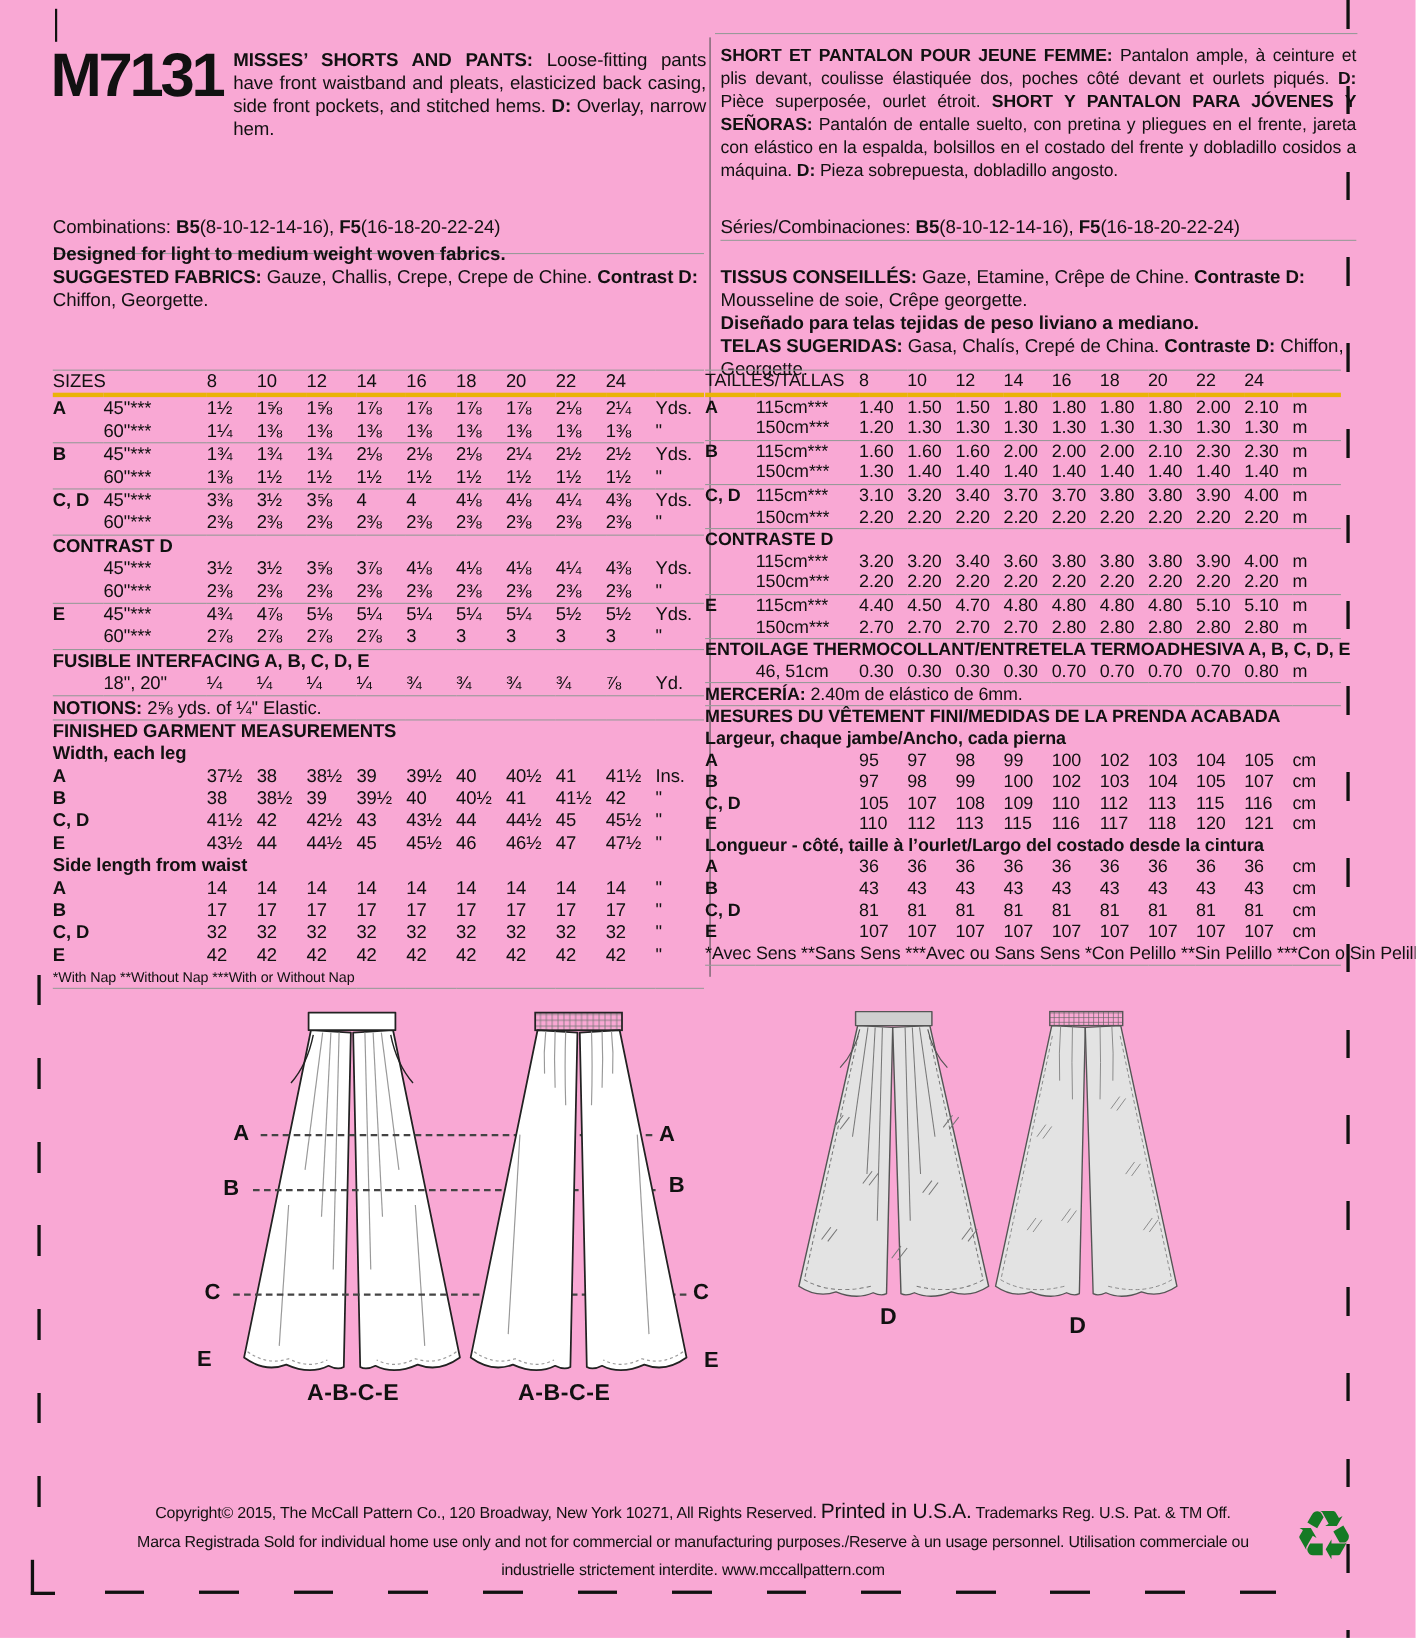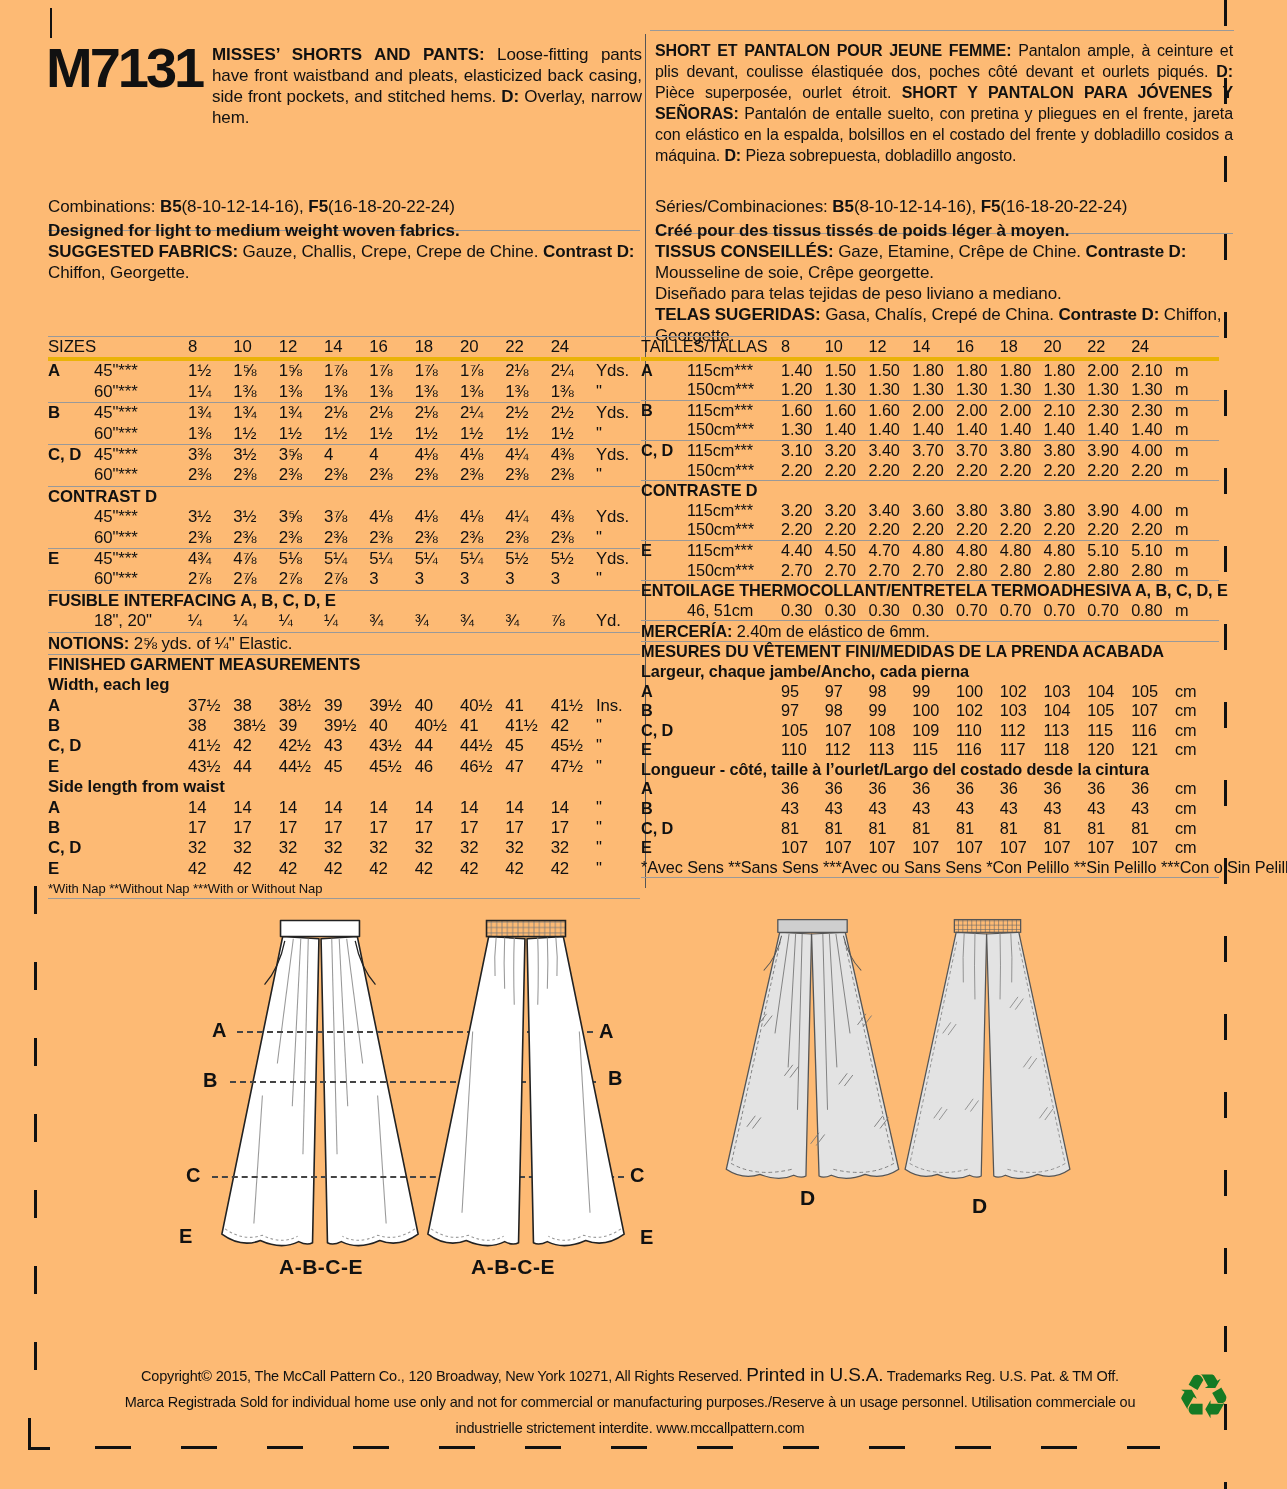--- a/index.html
+++ b/index.html
@@ -1,32 +1,32 @@
 <!DOCTYPE html>
 <html><head>
 <meta charset="utf-8">
 <style>
   html,body{margin:0;padding:0;background:#fff;}
-  #page{position:relative;width:1287px;height:1489px;background:#fdba74;overflow:hidden;
+  #page{position:relative;width:1287px;height:1489px;background:#f9a8d4;overflow:hidden;
         font-family:"Liberation Sans",sans-serif;color:#111;letter-spacing:-0.1px;}
   .abs{position:absolute;}
   
   #pattern-number{left:46px;top:40px;font-size:56px;font-weight:bold;letter-spacing:-3px;line-height:1;}
   #desc-en{left:212px;top:44px;width:430px;font-size:17px;line-height:21px;text-align:justify;}
   #desc-intl{left:655px;top:40px;width:578px;font-size:16px;line-height:21px;text-align:justify;}
   .b{font-weight:bold;}
   
   .para{font-size:17px;line-height:21px;}
   #comb-l{left:48px;top:196px;width:592px;border-bottom:1px solid #999;padding-bottom:13px;}
   #designed-l{left:48px;top:220px;width:592px;font-weight:bold;}
   #suggested-l{left:48px;top:241px;width:592px;}
-  #comb-r{left:655px;top:196px;width:578px;border-bottom:1px solid #999;padding-bottom:16px;}
+  #comb-r{left:655px;top:196px;width:578px;border-bottom:1px solid #999;padding-bottom:1px;}
   #cree-r{left:655px;top:220px;width:578px;font-weight:bold;}
   #tissus-r{left:655px;top:241px;width:578px;}
-  #disenado-r{left:655px;top:283px;width:578px;font-weight:normal;}
+  #disenado-r{left:655px;top:283px;width:578px;font-weight:bold;}
   #telas-r{left:655px;top:304px;width:578px;}
   
   #colL{left:48px;top:336px;width:592px;}
   #colR{left:641px;top:336px;width:578px;}
   table.dt{border-collapse:collapse;width:100%;table-layout:fixed;border-top:1px solid #999;border-bottom:1px solid #999;margin:0;}
   .dt td{padding:0;white-space:nowrap;font-size:16.8px;line-height:20.4px;vertical-align:bottom;}
   #colR .dt td{font-size:16.3px;line-height:19.6px;}
   .col-c1{width:46px}.col-c2{width:94px}.col-unit{width:44px}
   .dt td.c1{font-weight:bold;}
   .dt tr.hdr td{border-bottom:4px solid #eab308;}
@@ -80,21 +80,20 @@
     <span>Combinations: </span><span class="b">B5</span><span>(8-10-12-14-16), </span><span class="b">F5</span><span>(16-18-20-22-24)</span>
   </div>
   <div id="designed-l" class="abs para">Designed for light to medium weight woven fabrics.</div>
   <div id="suggested-l" class="abs para">
     <span class="b">SUGGESTED FABRICS:</span><span> Gauze, Challis, Crepe, Crepe de Chine. </span><span class="b">Contrast D:</span><span> Chiffon, Georgette.</span>
   </div>
 
   <div id="comb-r" class="abs para">
     <span>Séries/Combinaciones: </span><span class="b">B5</span><span>(8-10-12-14-16), </span><span class="b">F5</span><span>(16-18-20-22-24)</span>
   </div>
-  <div id="cree-r" class="abs para">Créé pour des tissus tissés de poids léger à moyen.</div>
   <div id="tissus-r" class="abs para">
     <span class="b">TISSUS CONSEILLÉS:</span><span> Gaze, Etamine, Crêpe de Chine. </span><span class="b">Contraste D:</span><span> Mousseline de soie, Crêpe georgette.</span>
   </div>
   <div id="disenado-r" class="abs para">Diseñado para telas tejidas de peso liviano a mediano.</div>
   <div id="telas-r" class="abs para">
     <span class="b">TELAS SUGERIDAS:</span><span> Gasa, Chalís, Crepé de China. </span><span class="b">Contraste D:</span><span> Chiffon, Georgette.</span>
   </div>
 
   <div id="colL" class="abs">
     <div>

